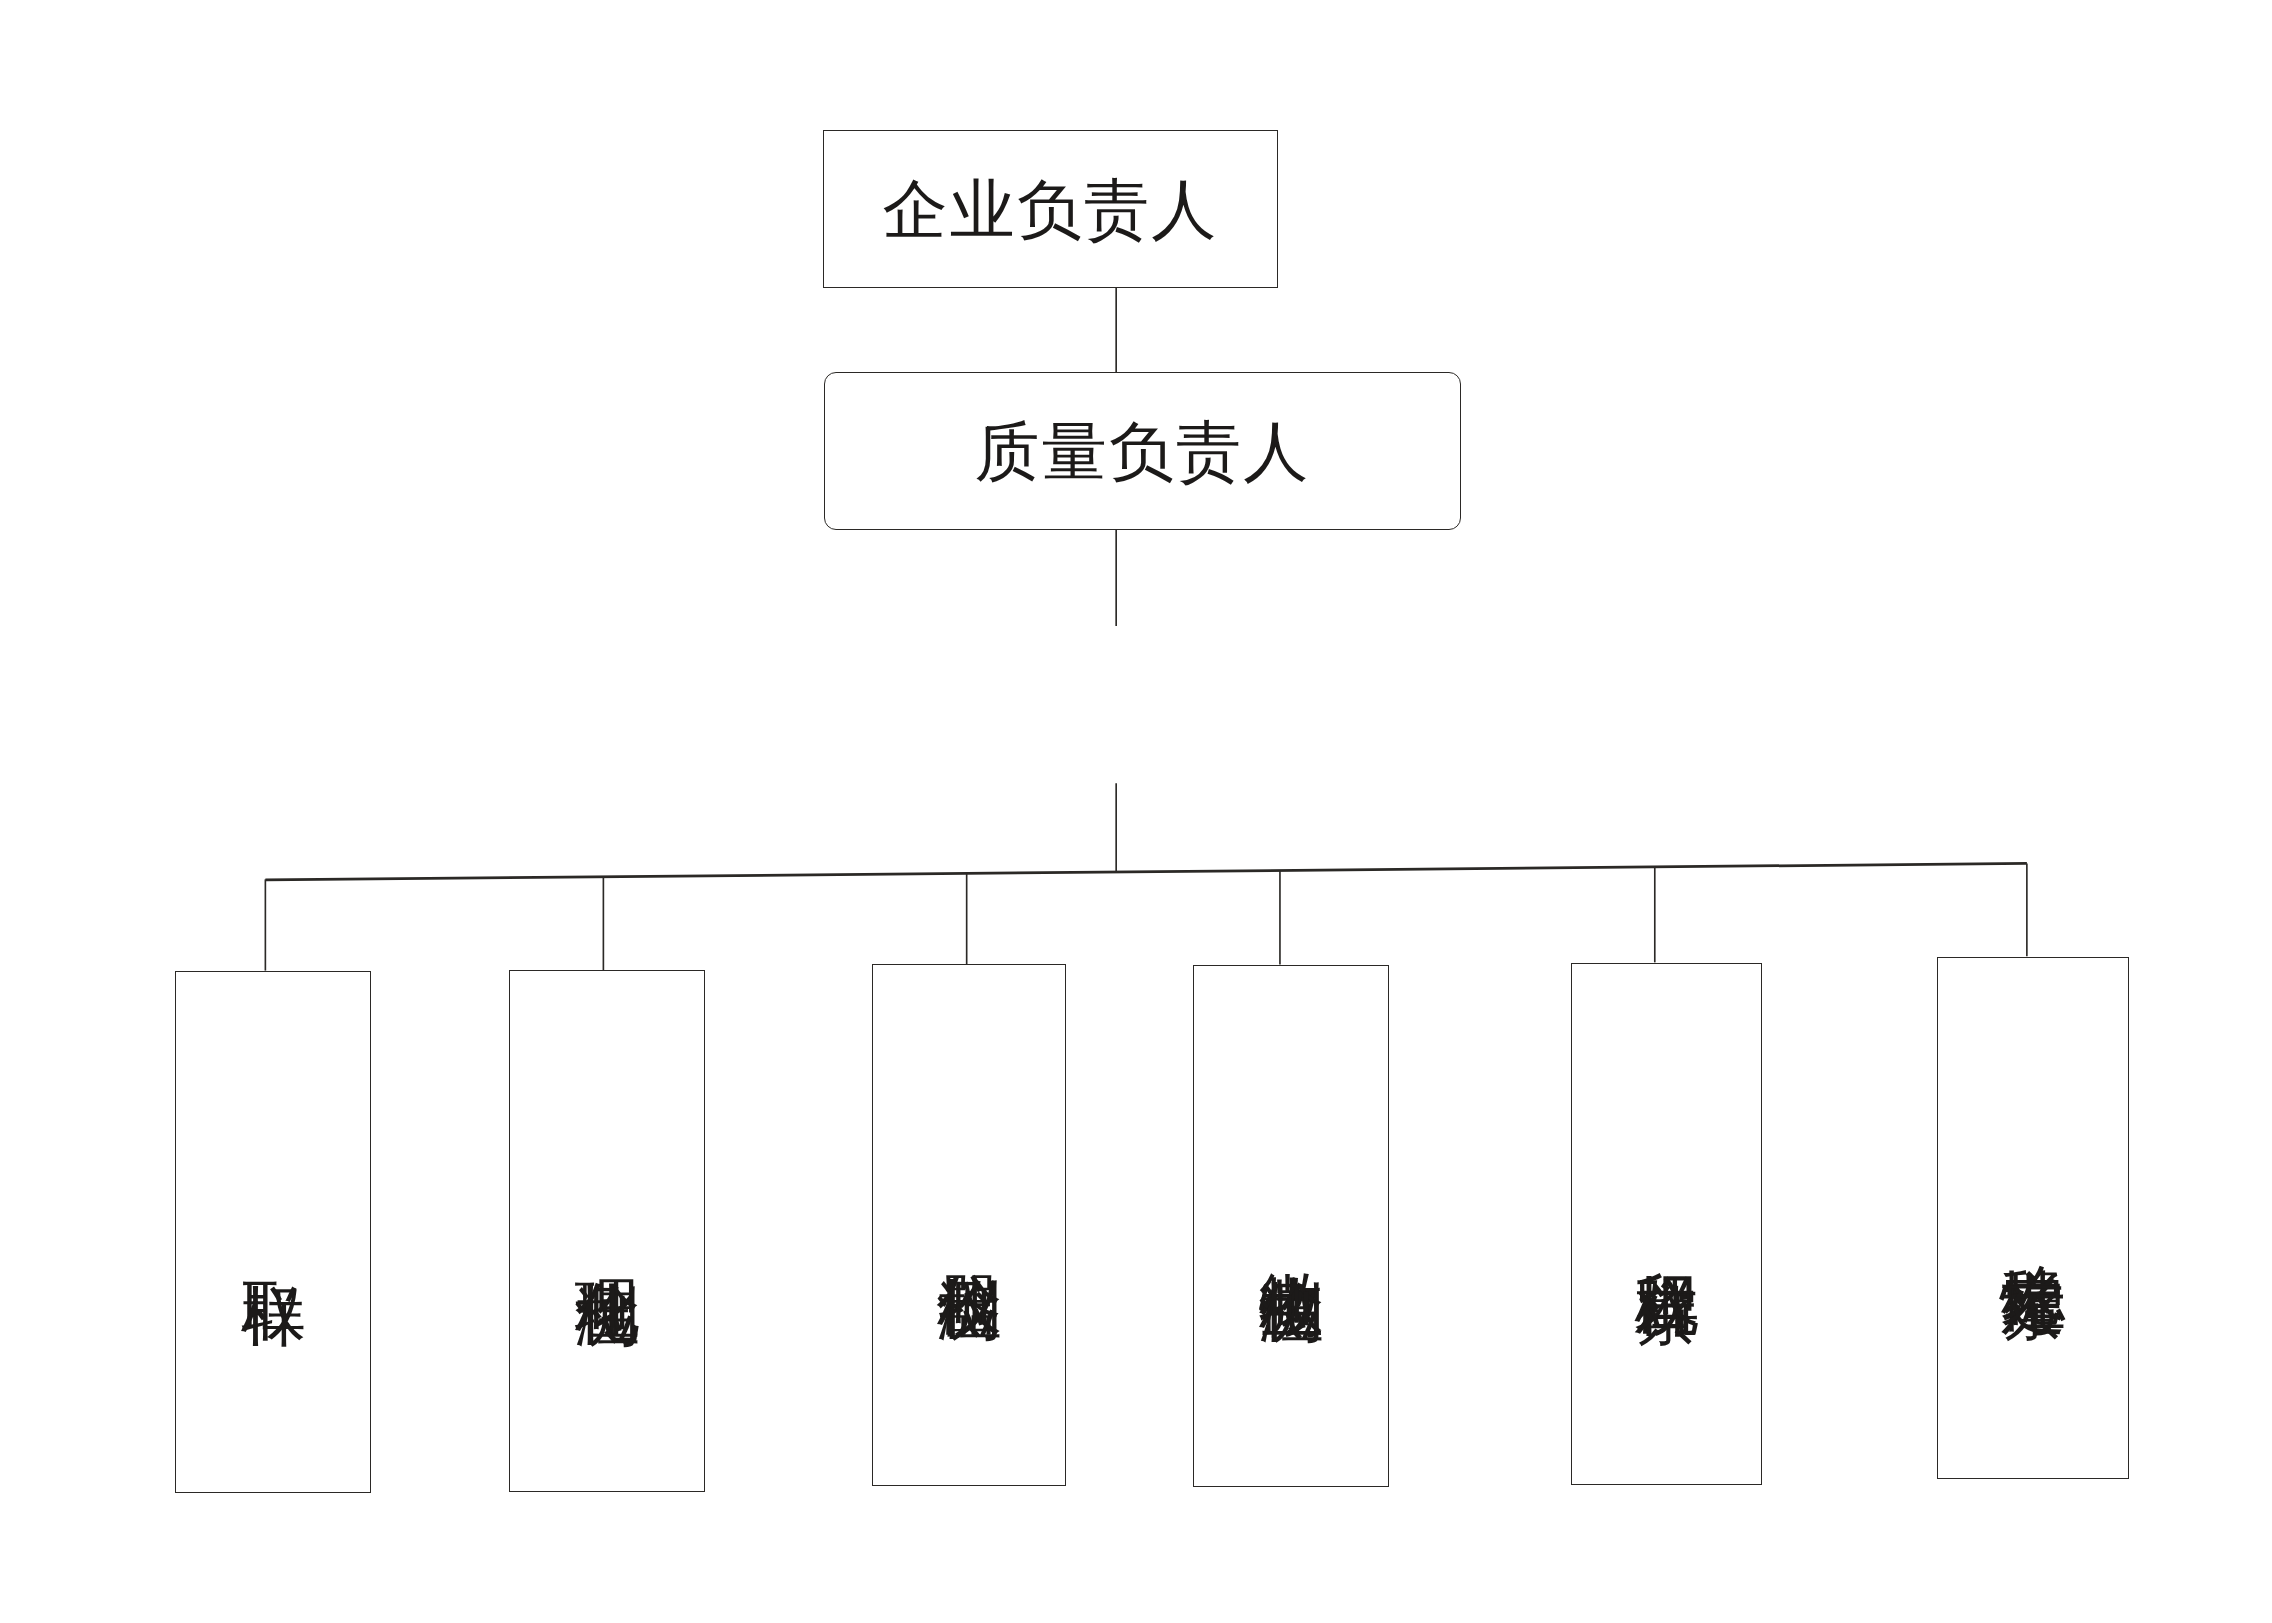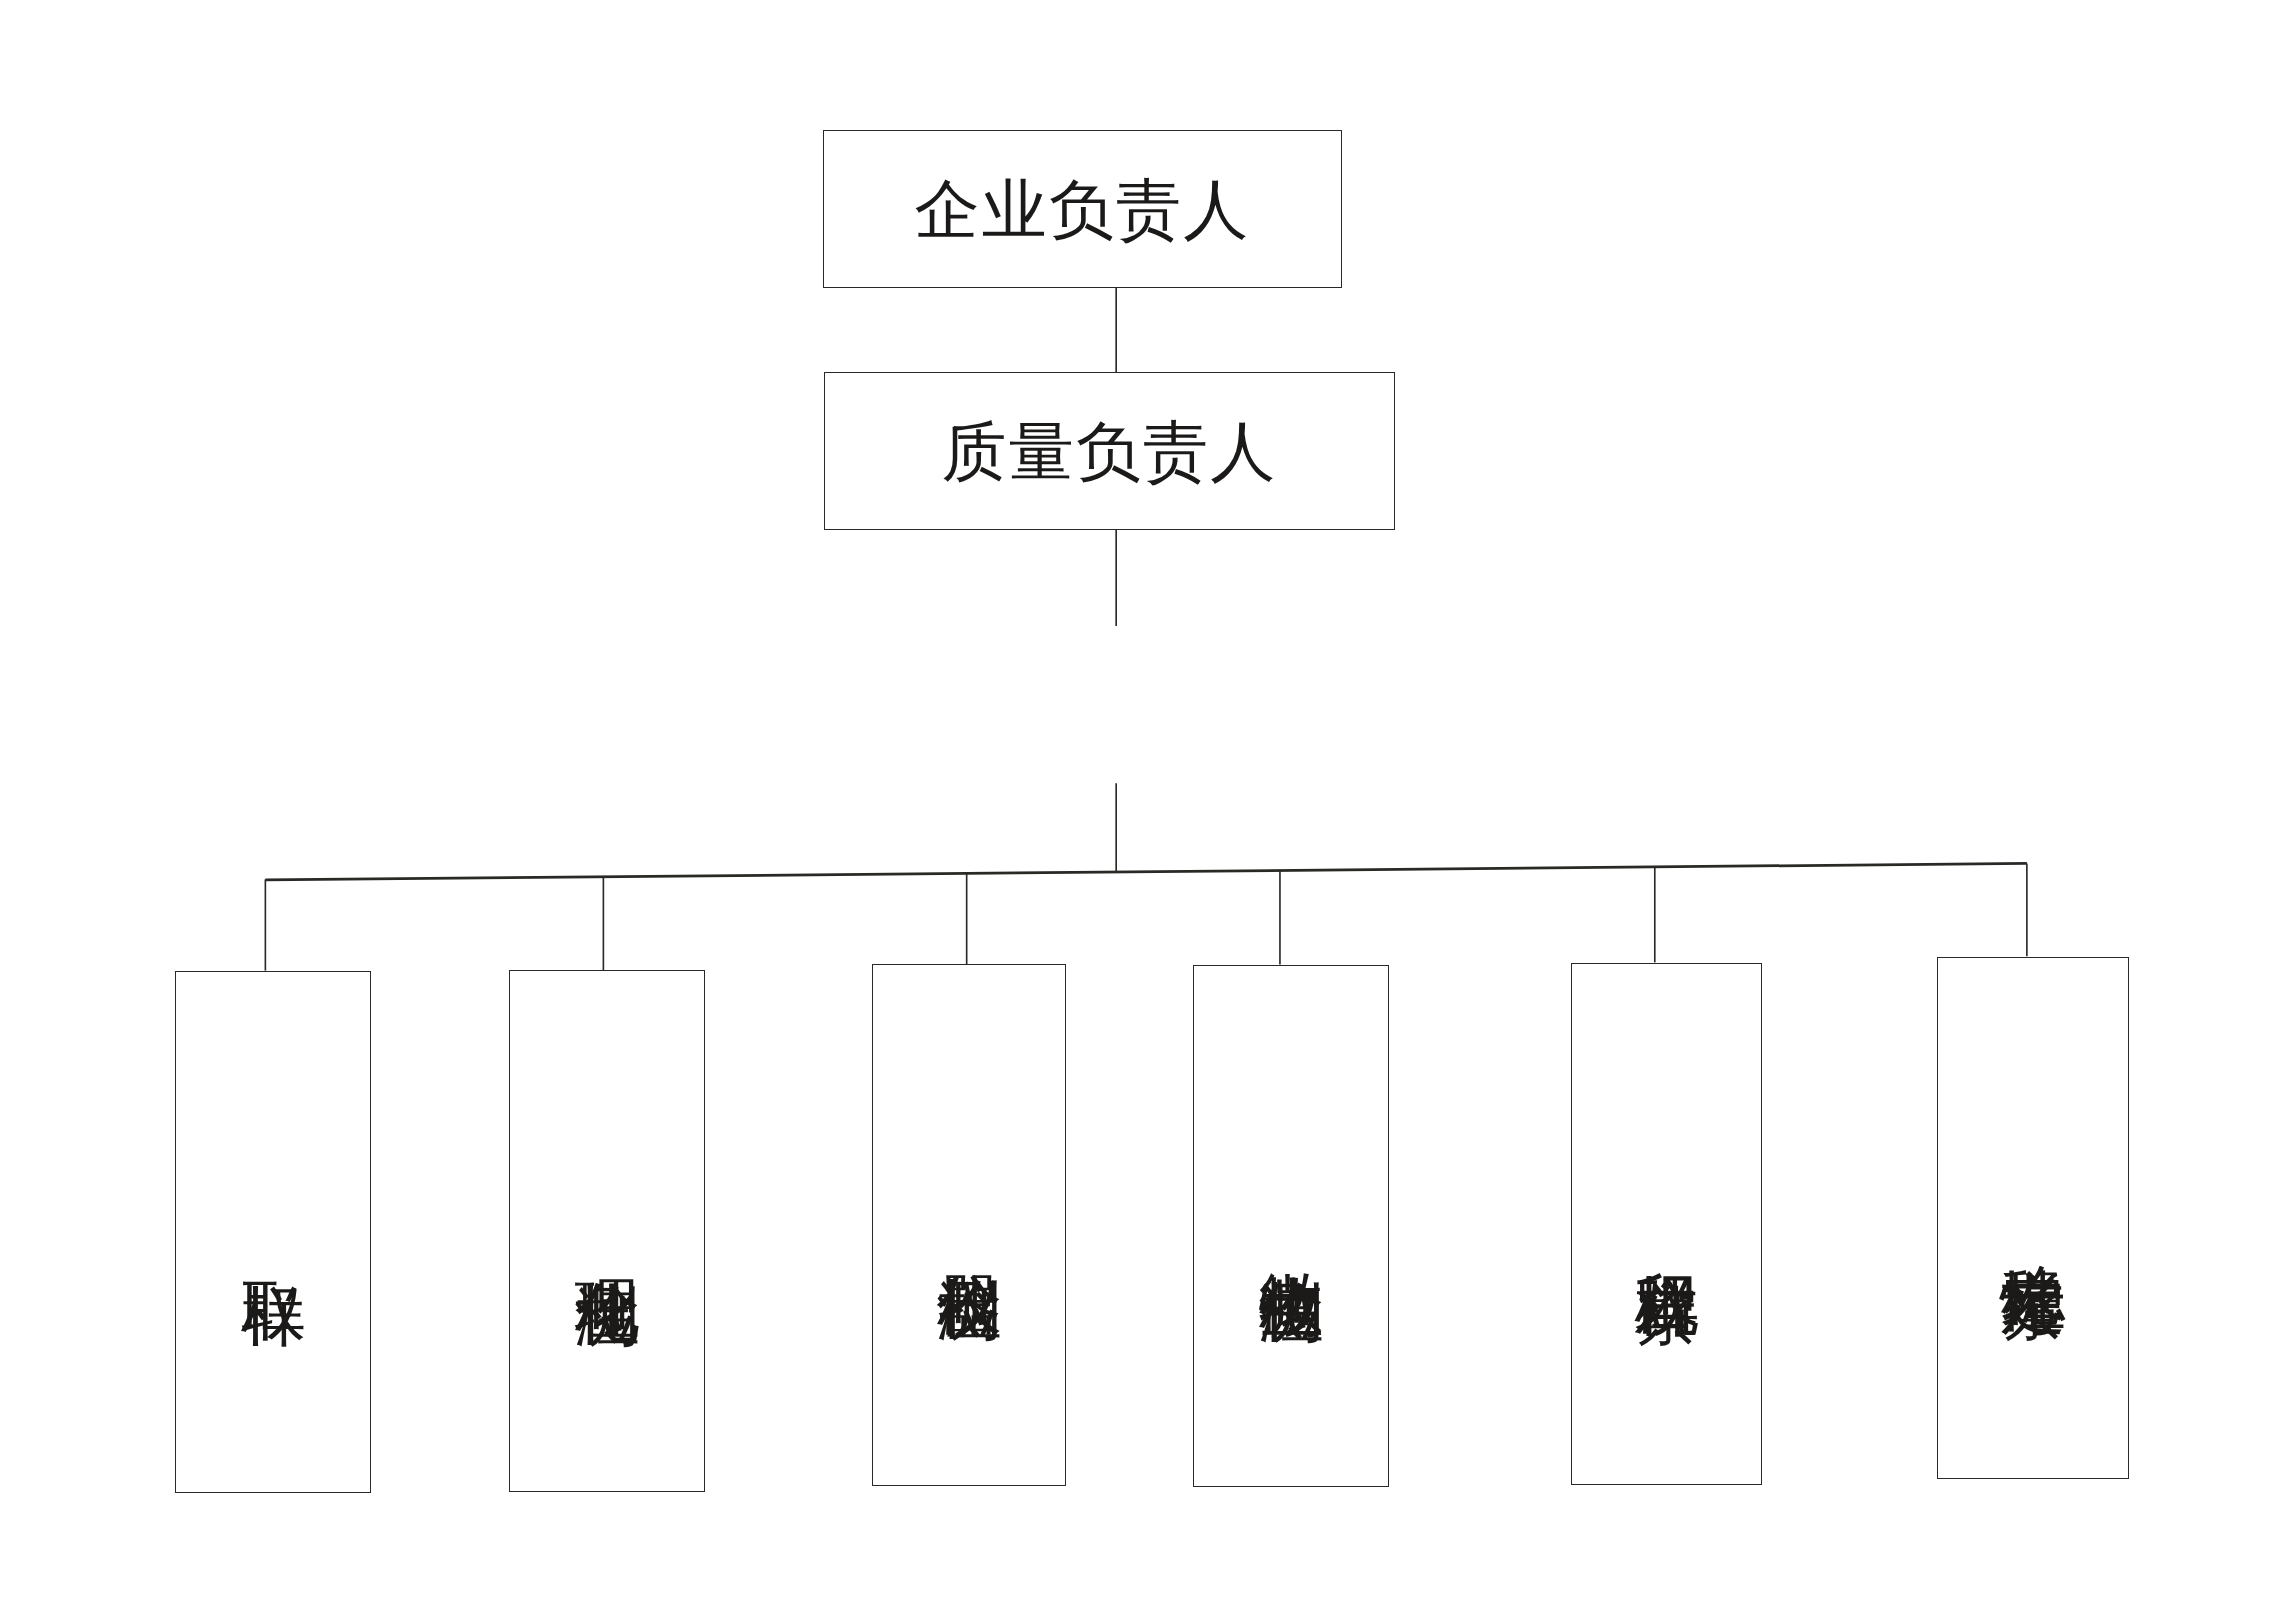--- a/index.html
+++ b/index.html
@@ -48,22 +48,22 @@
   .v-text {
     writing-mode: vertical-rl;
     text-orientation: upright;
     font-size: 65px;
     letter-spacing: 2.2px;
     line-height: 1.05;
     color: #1c1a19;
     white-space: nowrap;
   }
   
-  .box-a { left: 823px; top: 130px;  width: 519px; height: 158px; }
-  .box-b { left: 824px; top: 372px;  width: 571px; height: 158px; }
+  .box-a { left: 823px; top: 130px;  width: 455px; height: 158px; }
+  .box-b { left: 824px; top: 372px;  width: 637px; height: 158px; border-radius: 12px; }
   .box-c { left: 815px; top: 626px; width: 571px; height: 157px; }
   
   .box-1 { left: 175px;  top: 971px; width: 196px; height: 522px; }
   .box-2 { left: 509px;  top: 970px; width: 196px; height: 522px; }
   .box-3 { left: 872px; top: 964px; width: 194px; height: 522px; }
   .box-4 { left: 1193px; top: 965px; width: 196px; height: 522px; }
   .box-5 { left: 1571px; top: 963px; width: 191px; height: 522px; }
   .box-6 { left: 1937px; top: 957px; width: 192px; height: 522px; }
 </style>
 </head>

